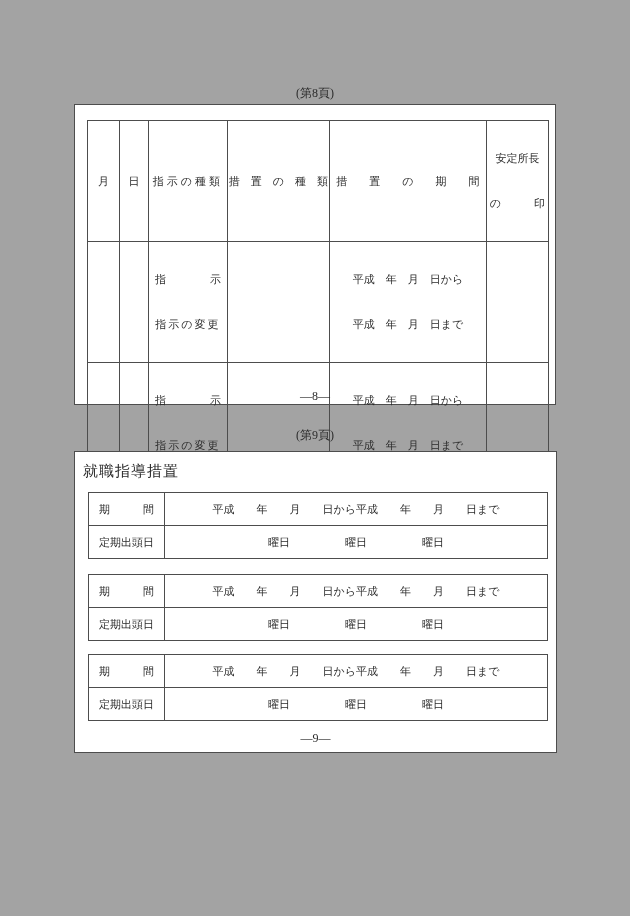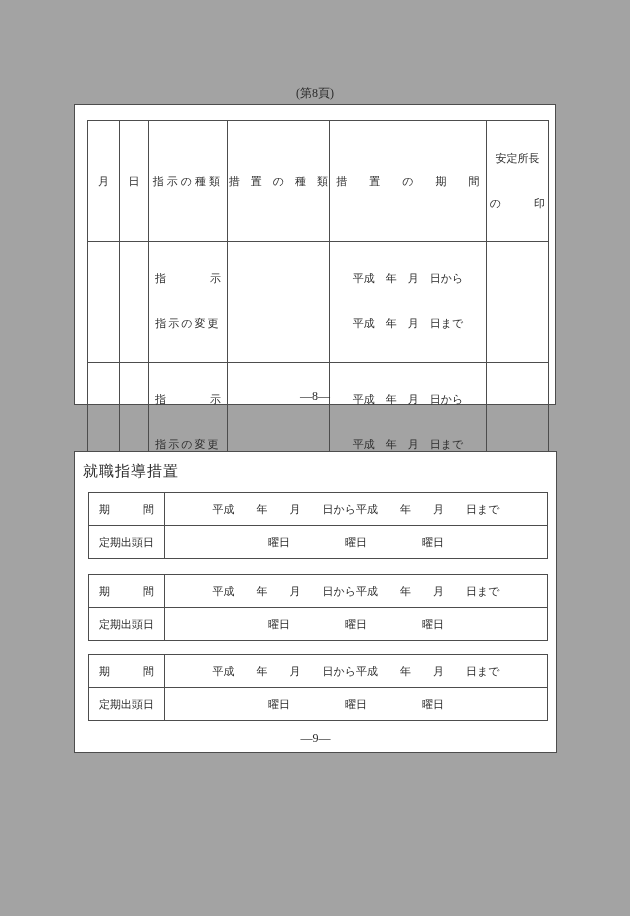--- a/index.html
+++ b/index.html
@@ -47,21 +47,21 @@
     padding: 0;
     margin: 0;
     vertical-align: middle;
     text-align: center;
     font-size: 11px;
     line-height: 15px;
     white-space: pre;
     overflow: hidden;
   }
   tr.hrow td { height: 35px; }
-  tr.drow td { height: 31px; font-family: Liberation Mono, monospace; }
+  tr.drow td { height: 31px; }
   tr.prow td { height: 32px; }
   td.dotR { border-right: 1px dotted #8a8a8a; }
   td.dotL { border-left: 1px dotted #8a8a8a; }
   .ls3 { letter-spacing: 3px; font-family: Liberation Serif, serif; }
   .ls2 { letter-spacing: 2px; }
   .two-line div { line-height: 15px; }
   .pn {
     position: absolute;
     left: 0;
     width: 100%;
@@ -144,20 +144,21 @@
             <div>平成　年　月　日まで</div>
           </td>
           <td></td>
         </tr>
       </tbody>
     </table>
 
     <div class="pn" style="top:284px">—8—</div>
   </div>
 
+  <div class="center-label" style="top:428px">(第9頁)</div>
 
   <div class="box" style="left:74px; top:451px; width:481px; height:300px">
 
     <div class="box-title">就職指導措置</div>
 
     <table class="grid" style="left:13px; top:40px; width:459px">
       <colgroup>
           <col style="width:76px">
           <col style="width:383px">
         </colgroup>

